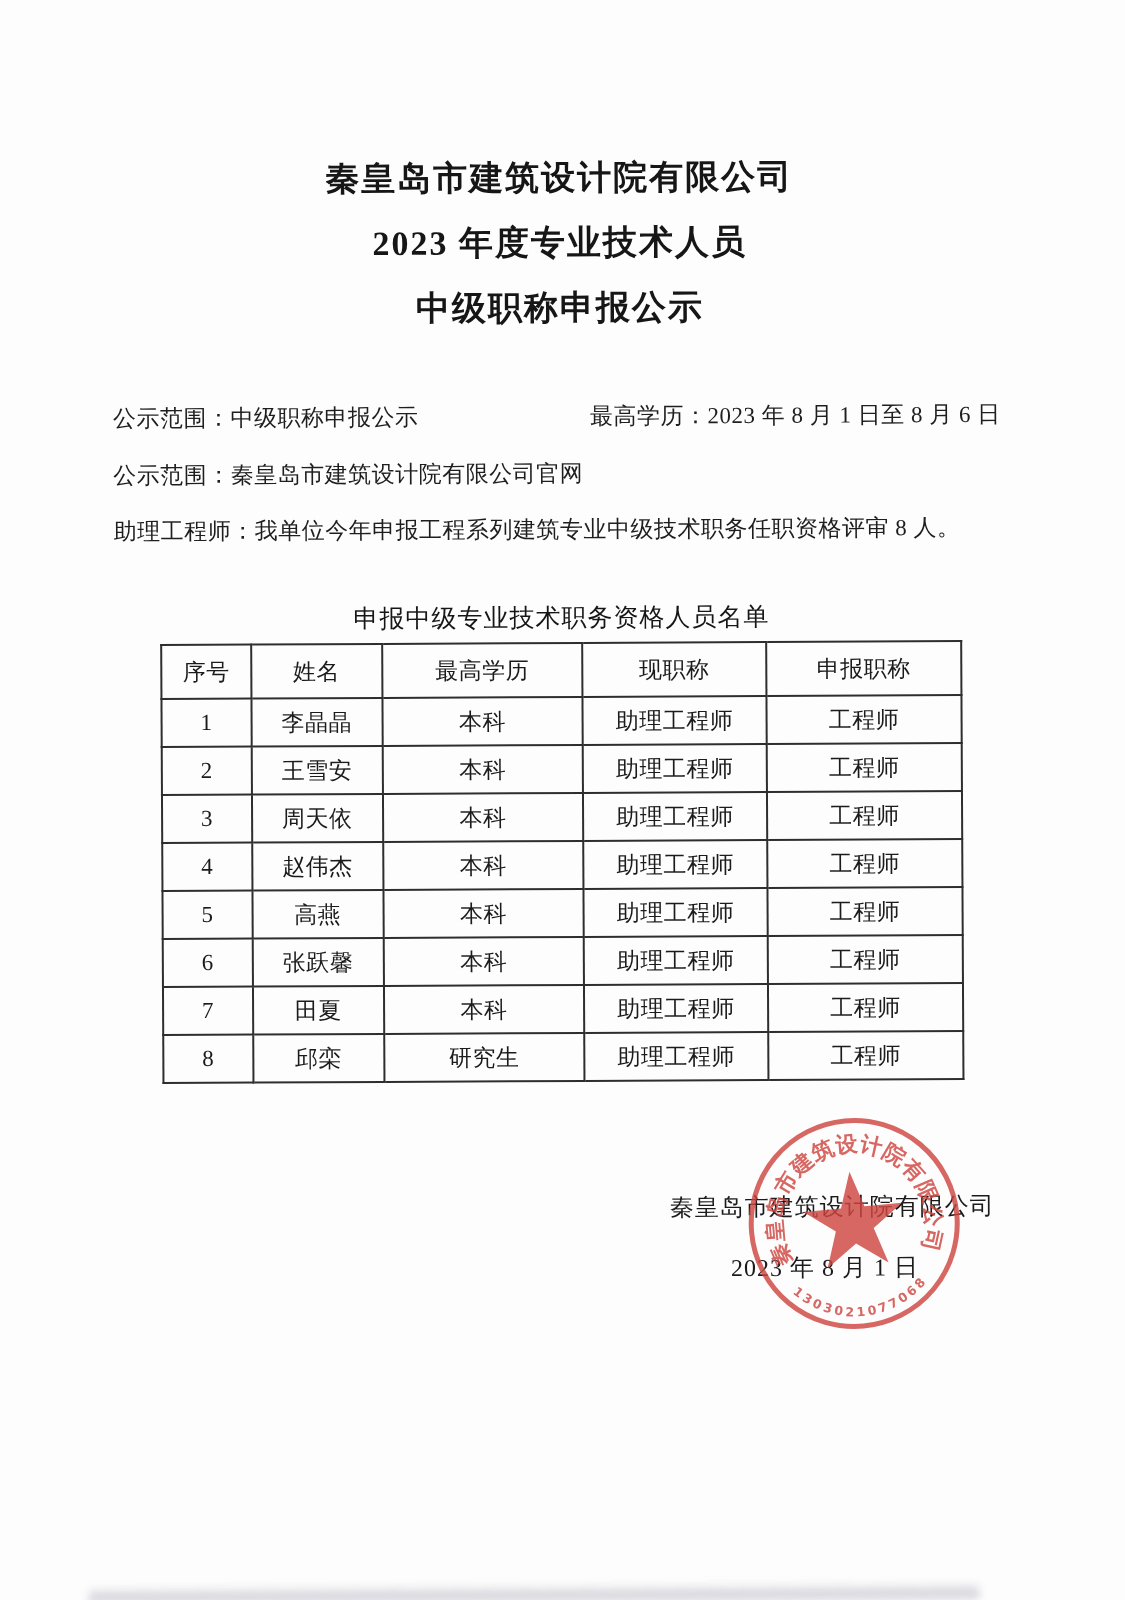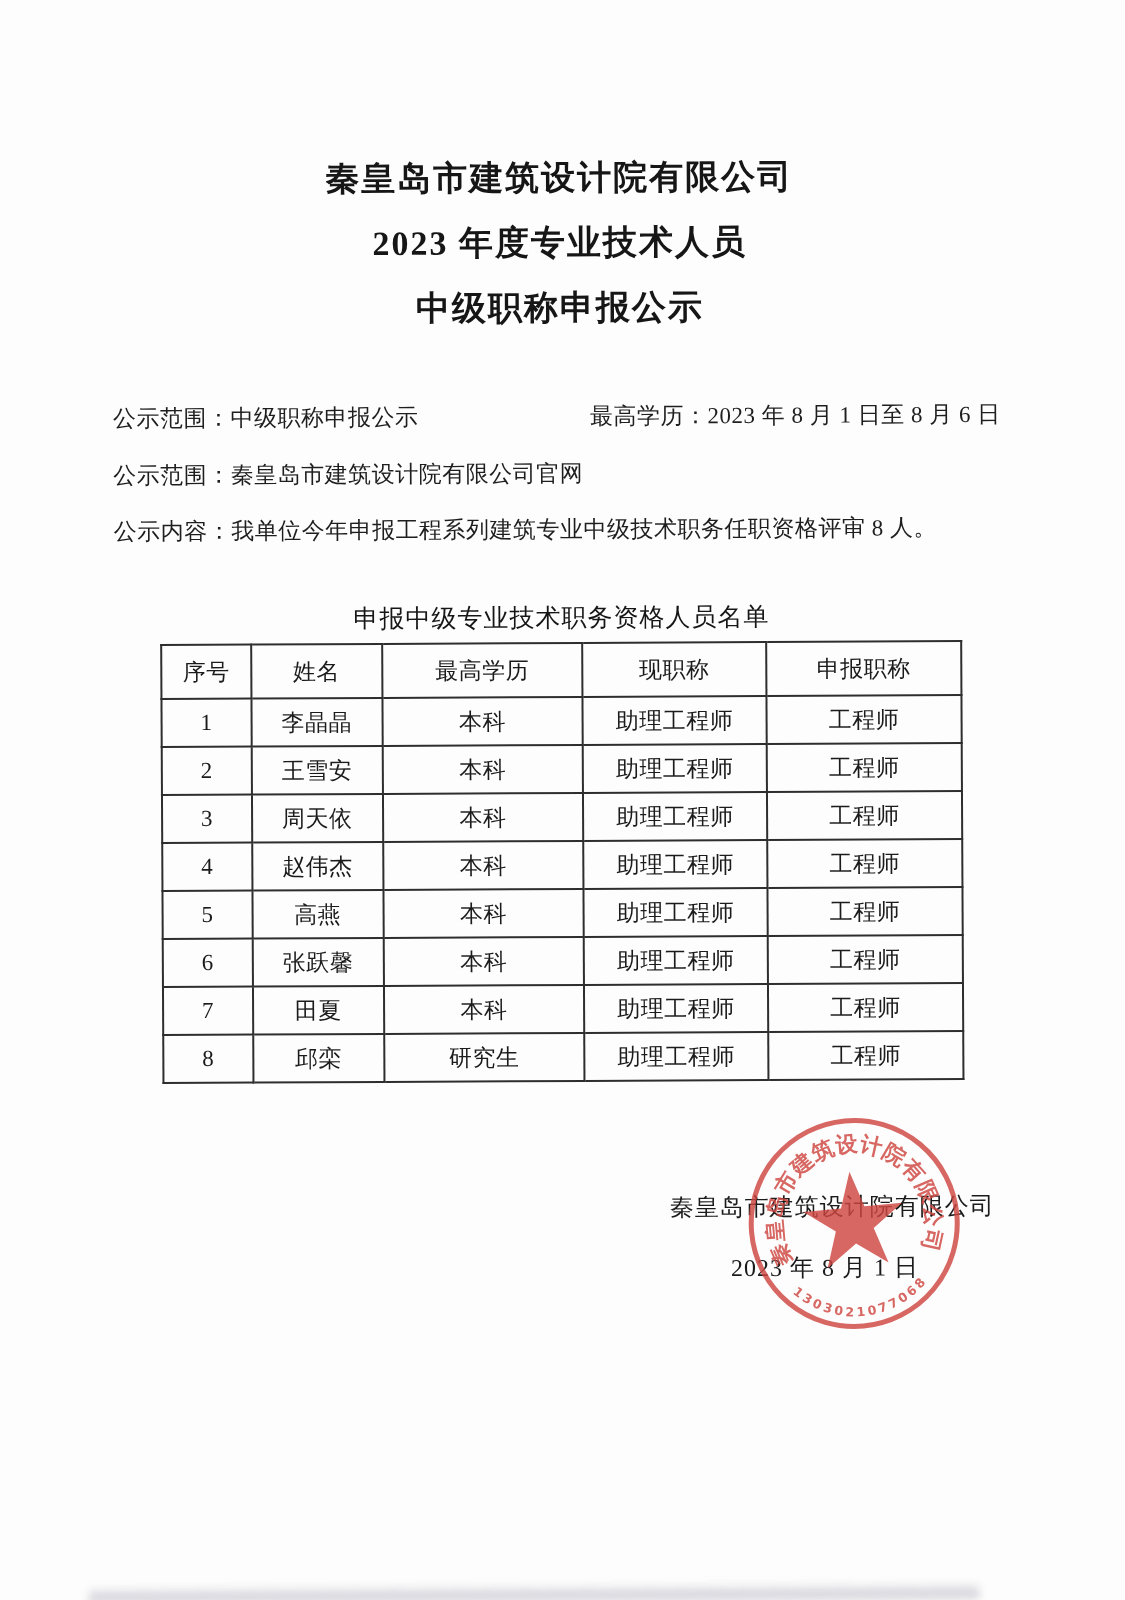--- a/index.html
+++ b/index.html
@@ -62,21 +62,21 @@
   <div class="info-row row-1">
     <span class="seg-label">公示范围：</span><span>中级职称申报公示</span>
     <span class="info-time"><span>最高学历：</span><span>2023 年 8 月 1 日至 8 月 6 日</span></span>
   </div>
 
   <div class="info-row row-2">
     <span class="seg-label">公示范围：</span><span>秦皇岛市建筑设计院有限公司官网</span>
   </div>
 
   <div class="info-row row-3">
-    <span class="seg-label">公示内容：</span><span>我单位今年申报工程系列建筑专业中级技术职务任职资格评审 8 人。</span>
+    <span class="seg-label">助理工程师：</span><span>我单位今年申报工程系列建筑专业中级技术职务任职资格评审 8 人。</span>
   </div>
 
   <div class="table-title">申报中级专业技术职务资格人员名单</div>
 
   <div class="table-wrap">
     <table>
       <colgroup>
         <col style="width:11.2%">
         <col style="width:16.4%">
         <col style="width:25.0%">

